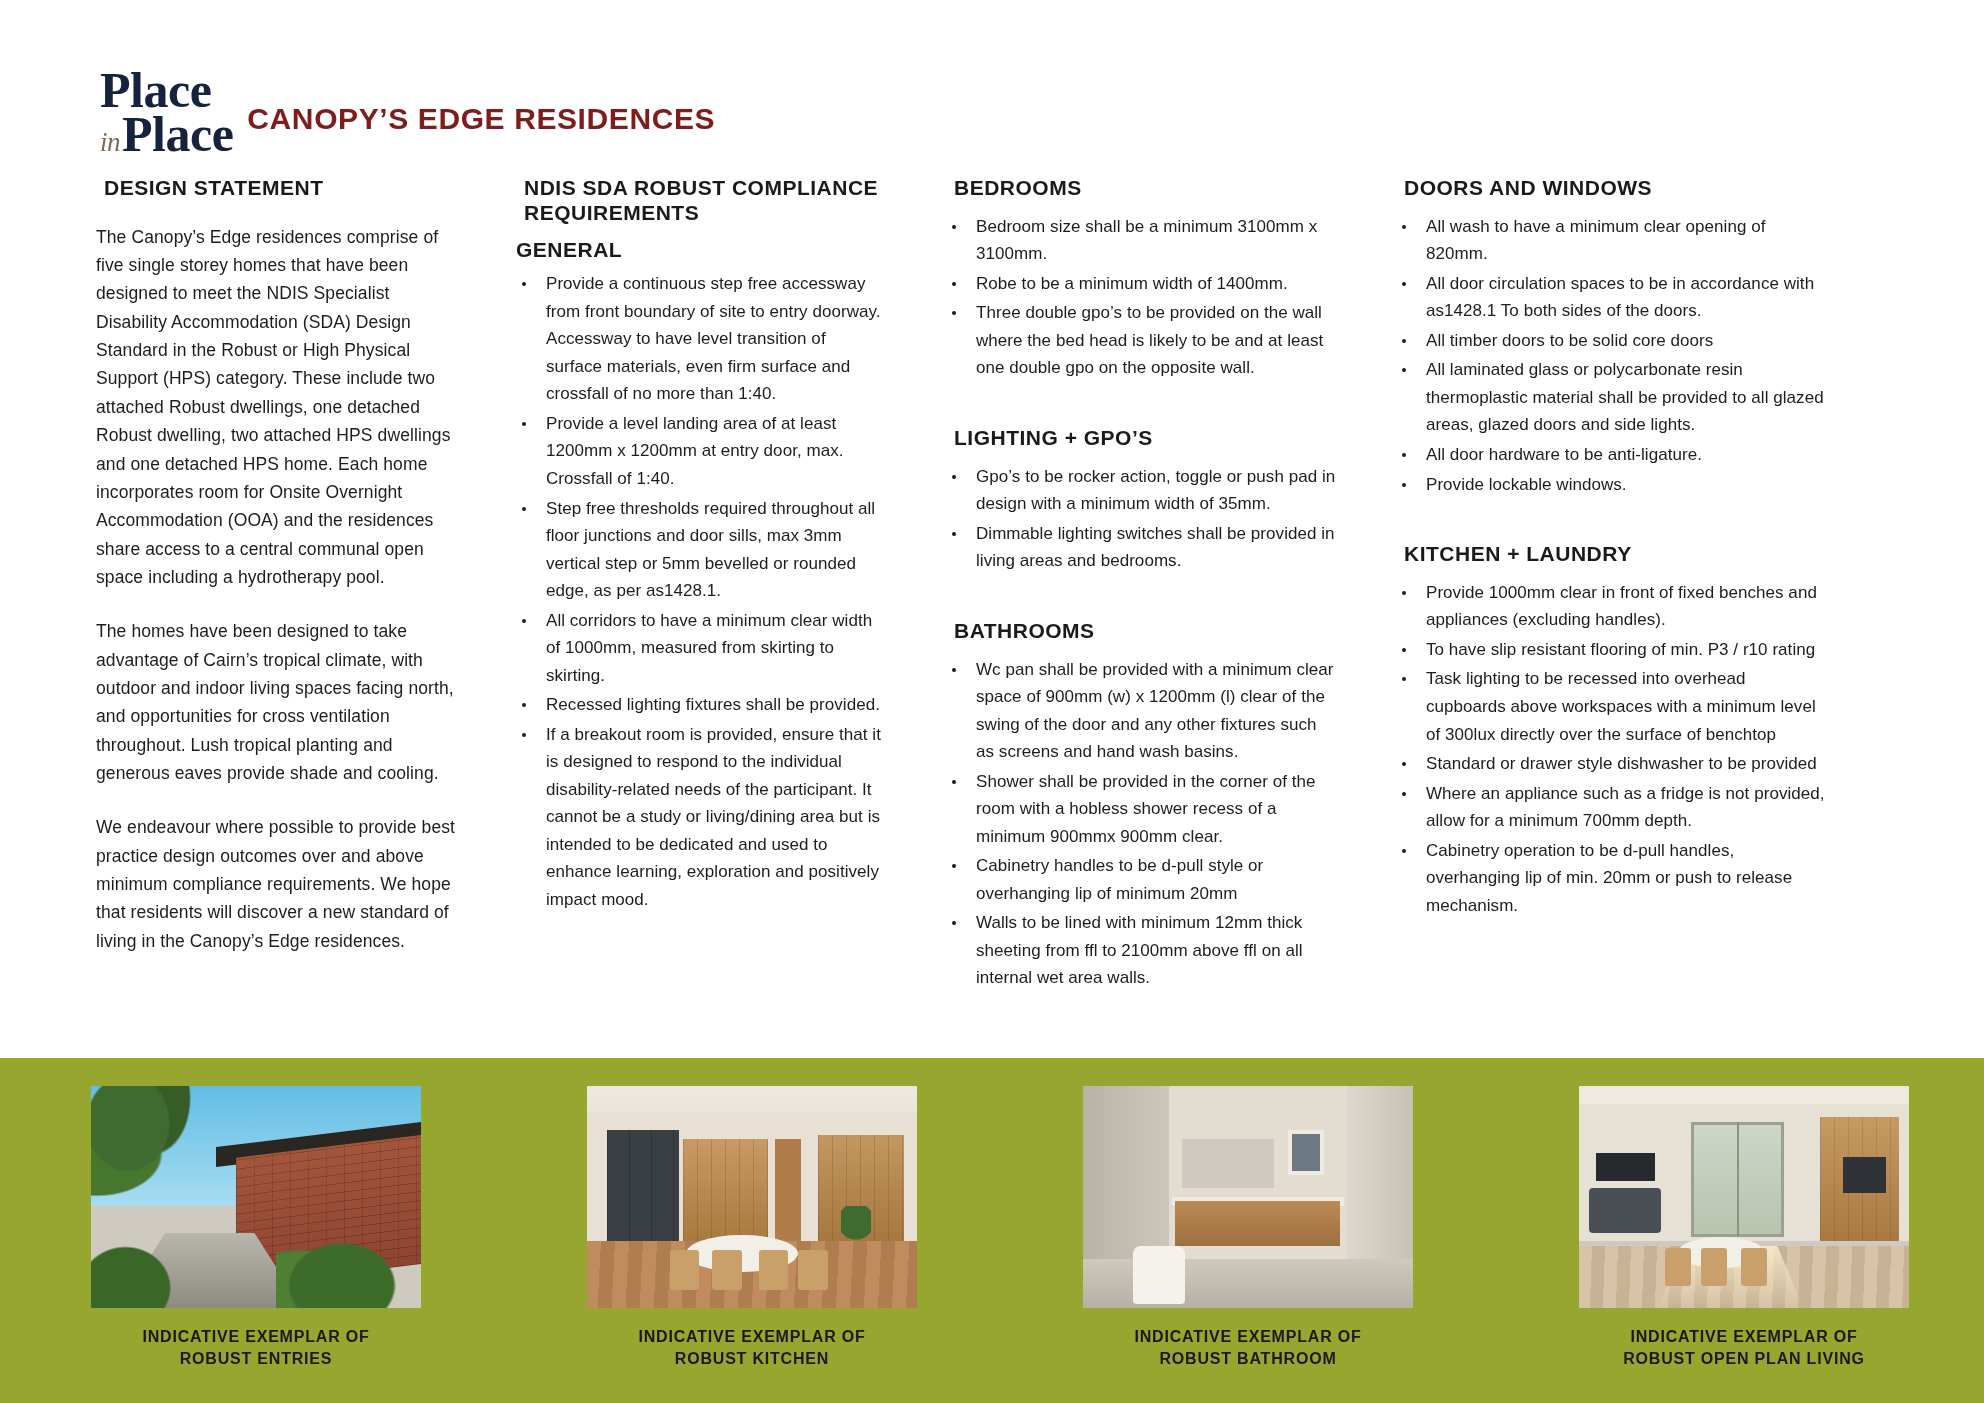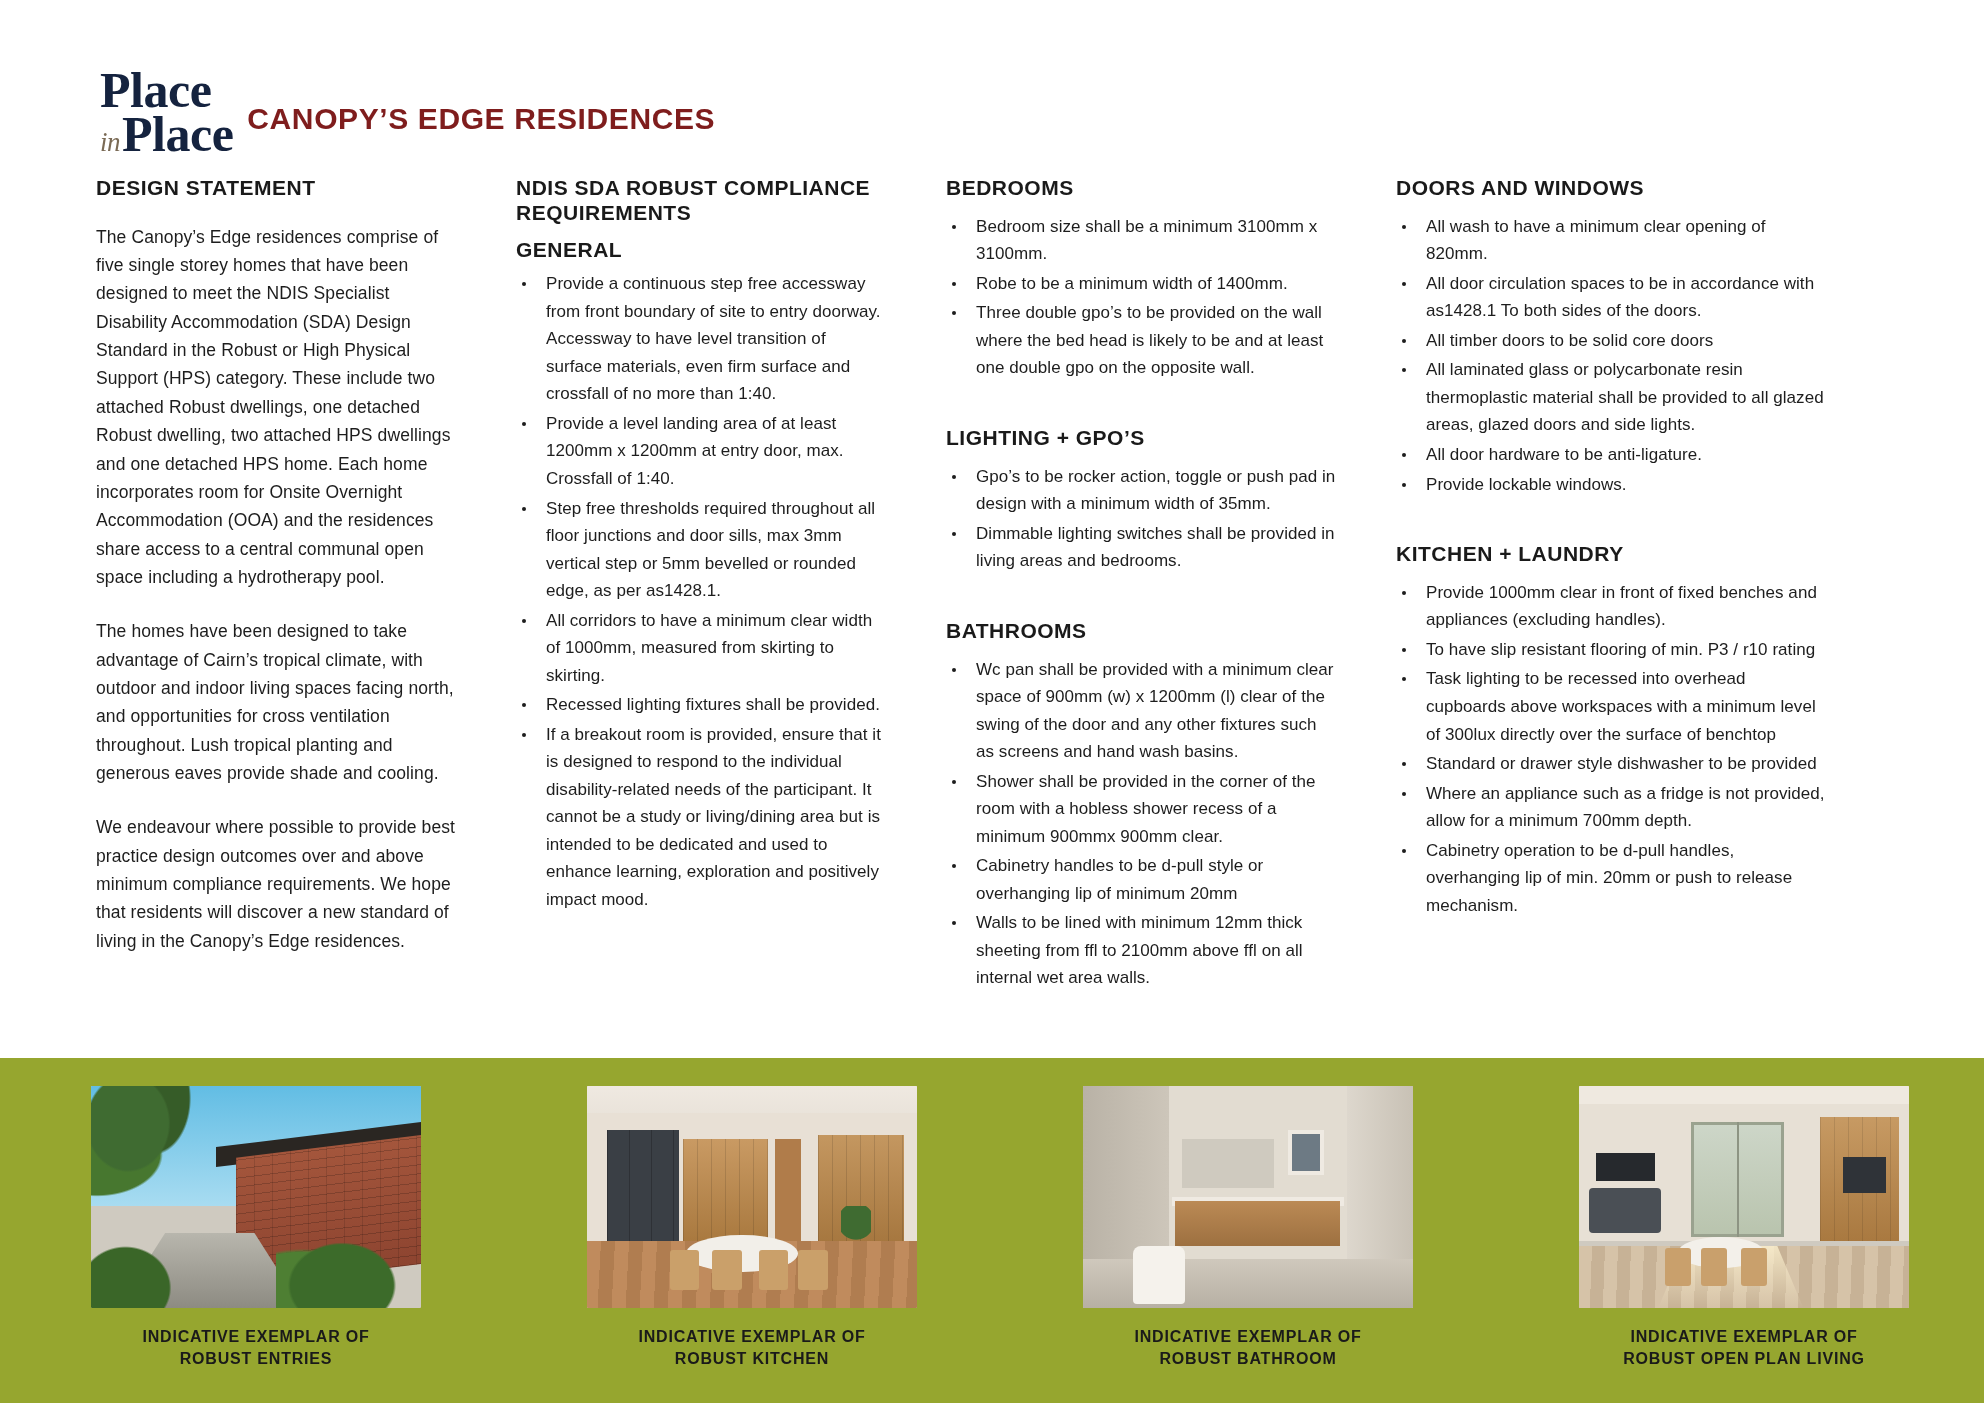--- a/index.html
+++ b/index.html
@@ -26,21 +26,21 @@
   
   .cols{position:absolute;left:96px;top:176px;width:1800px;display:flex;gap:0;}
   .col{box-sizing:border-box;}
   .col1{width:420px;padding-right:58px;}
   .col2{width:430px;padding-right:60px;}
   .col3{width:450px;padding-right:60px;}
   .col4{width:440px;padding-right:10px;}
 
   h2.sec{
     font-size:21px;font-weight:700;color:#1a1a1a;letter-spacing:0.5px;
-    margin:0 0 22px 0;line-height:1.18;text-transform:uppercase;
+    margin:0 0 22px 8px;line-height:1.18;text-transform:uppercase;
   }
   h2.sec.tight{margin-bottom:12px;}
   h3.sub{
     font-size:21px;font-weight:700;color:#1a1a1a;letter-spacing:0.5px;
     margin:10px 0 8px 0;line-height:1.18;text-transform:uppercase;
   }
   h2.gap-top{margin-top:44px;}
 
   p.body{
     font-size:17.5px;line-height:1.62;color:#1d1d1d;margin:4px 0 26px 0;

